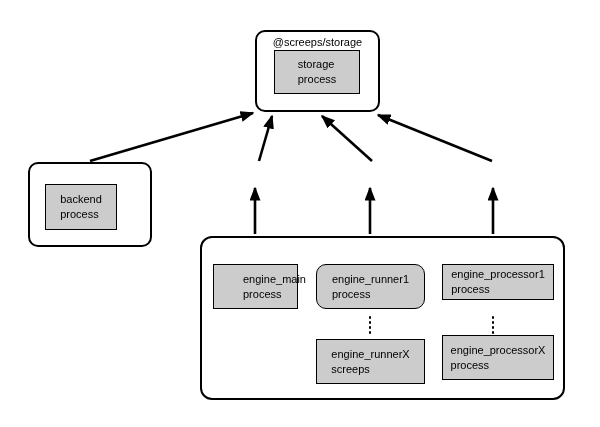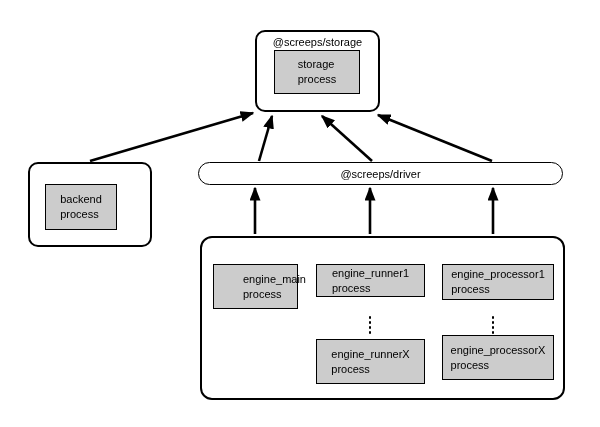--- a/index.html
+++ b/index.html
@@ -92,49 +92,46 @@
     <div class="node-title">@screeps/storage</div>
     <div class="pbox" style="left:17px; top:18px; width:86px; height:44px;">storage
 process</div>
   </div>
 
   <div class="node" style="left:28px; top:162px; width:124px; height:85px;">
     <div class="pbox" style="left:15px; top:20px; width:72px; height:46px;">backend
 process</div>
   </div>
 
-  <div class="driver-pill" style="left:198px; top:162px; width:365px; height:23px;">
-    <span>@screeps/driver</span>
-  </div>
 
   <div class="node" style="left:200px; top:236px; width:365px; height:164px; border-radius:12px;">
 
     <div class="pbox" style="left:11px; top:26px; width:85px; height:45px;padding-left:38px;">engine_main
 process</div>
 
-    <div class="pbox" style="left:114px; top:26px; width:109px; height:33px;">engine_runner1
+    <div class="pbox" style="left:114px; top:26px; width:109px; height:45px;border-radius:10px;">engine_runner1
 process</div>
 
     <div class="pbox" style="left:240px; top:26px; width:112px; height:36px;">engine_processor1
 process</div>
 
     <div class="dots" style="left:166px; top:78px;">
       <span></span>
         <span></span>
         <span></span>
         <span></span>
     </div>
 
     <div class="dots" style="left:289px; top:78px;">
       <span></span>
         <span></span>
         <span></span>
         <span></span>
     </div>
 
     <div class="pbox" style="left:114px; top:101px; width:109px; height:45px;">engine_runnerX
-process</div>
+screeps</div>
 
     <div class="pbox" style="left:240px; top:97px; width:112px; height:45px;">engine_processorX
 process</div>
   </div>
 
 </div>
 
 </body></html>

